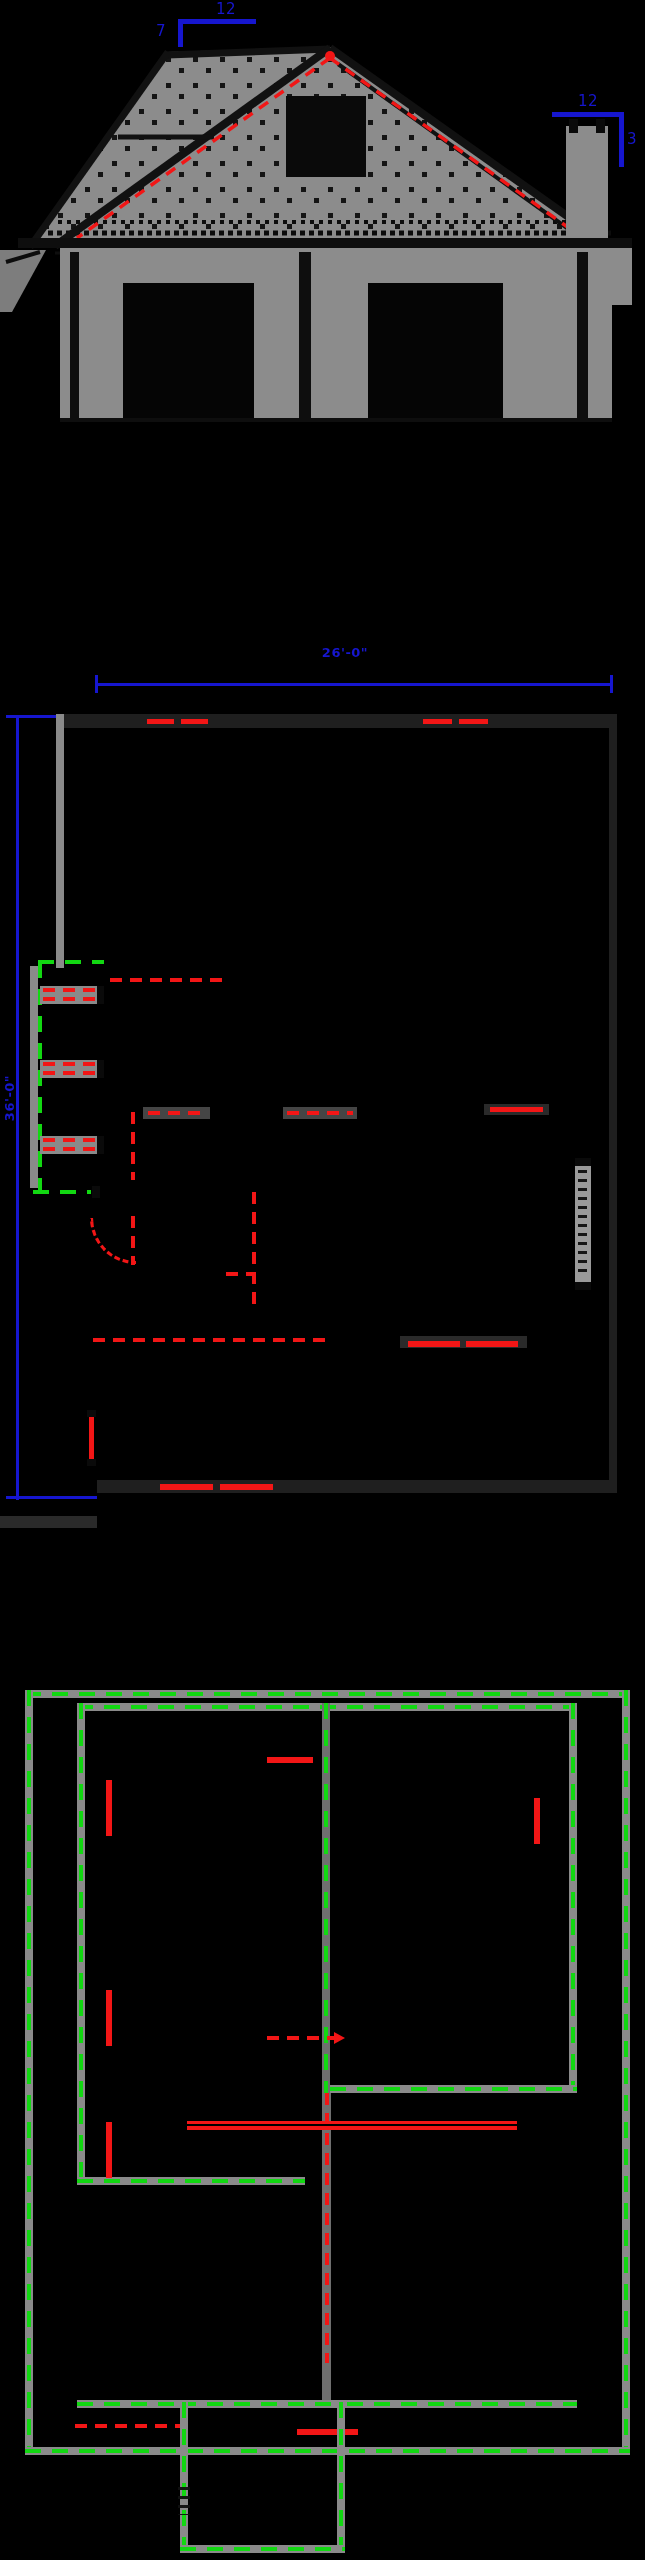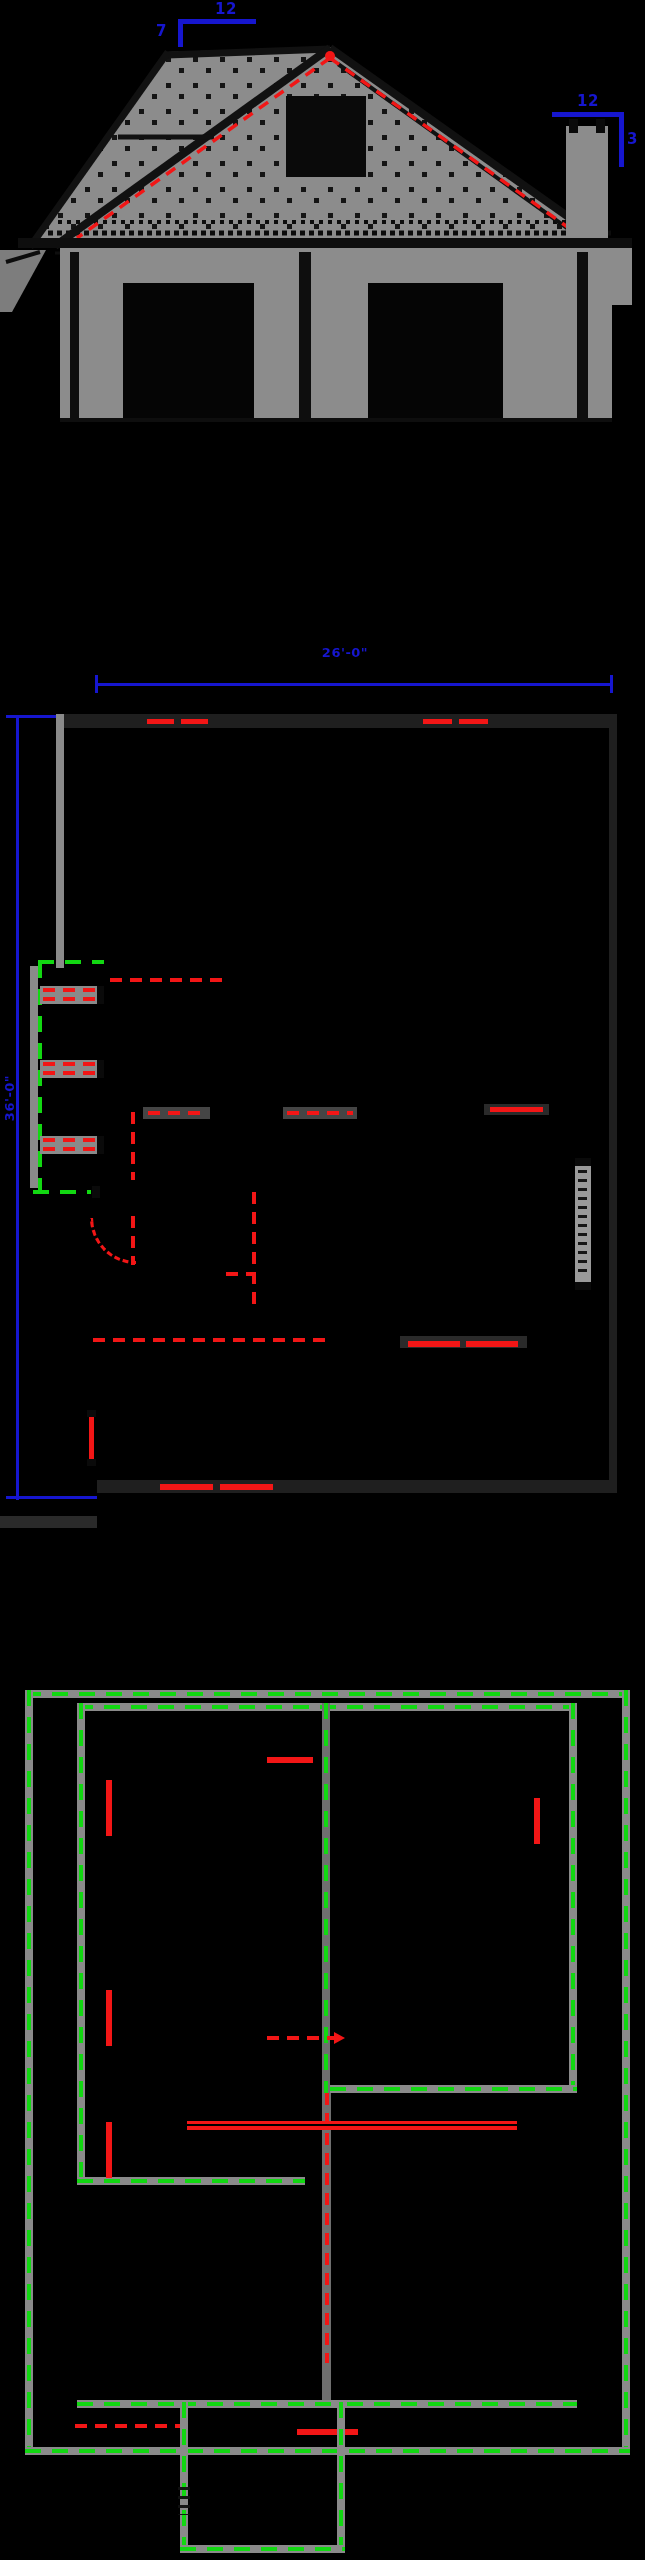--- a/index.html
+++ b/index.html
@@ -11,21 +11,21 @@
   .gray{background:var(--wall-gray);}
   .dgray{background:var(--dark-wall);}
   .dark2{background:#2a2a2a;}
   .black{background:#0a0a0a;}
   .sred{background:var(--demo-red);}
   .rdh{background:repeating-linear-gradient(90deg,var(--demo-red) 0 12px,transparent 12px 20px);}
   .rdv{background:repeating-linear-gradient(180deg,var(--demo-red) 0 12px,transparent 12px 20px);}
   .gdh{background:repeating-linear-gradient(90deg,var(--new-green) 0 16px,transparent 16px 27px);}
   .gdv{background:repeating-linear-gradient(180deg,var(--new-green) 0 16px,transparent 16px 27px);}
   .dimtext{color:var(--dim-blue);font-weight:bold;font-size:13px;letter-spacing:0.5px;white-space:nowrap;}
-  .pitchtext{color:var(--dim-blue);font-weight:bold;font-size:15px;white-space:nowrap;}
+  .pitchtext{color:var(--dim-blue);font-weight:normal;font-size:15px;white-space:nowrap;}
   .vlabel{transform:rotate(-90deg);transform-origin:left top;}
   .ticks{background:repeating-linear-gradient(180deg,rgba(15,15,15,.95) 0 3px,transparent 3px 9px);}
   .arrowhead{width:0;height:0;border-top:6px solid transparent;border-bottom:6px solid transparent;
              border-left:11px solid var(--demo-red);}
   .doorarc{border:0;border-left:3px dashed var(--demo-red);border-bottom:3px dashed var(--demo-red);
            border-bottom-left-radius:100%;}
 </style>
 </head>
 <body>
 

